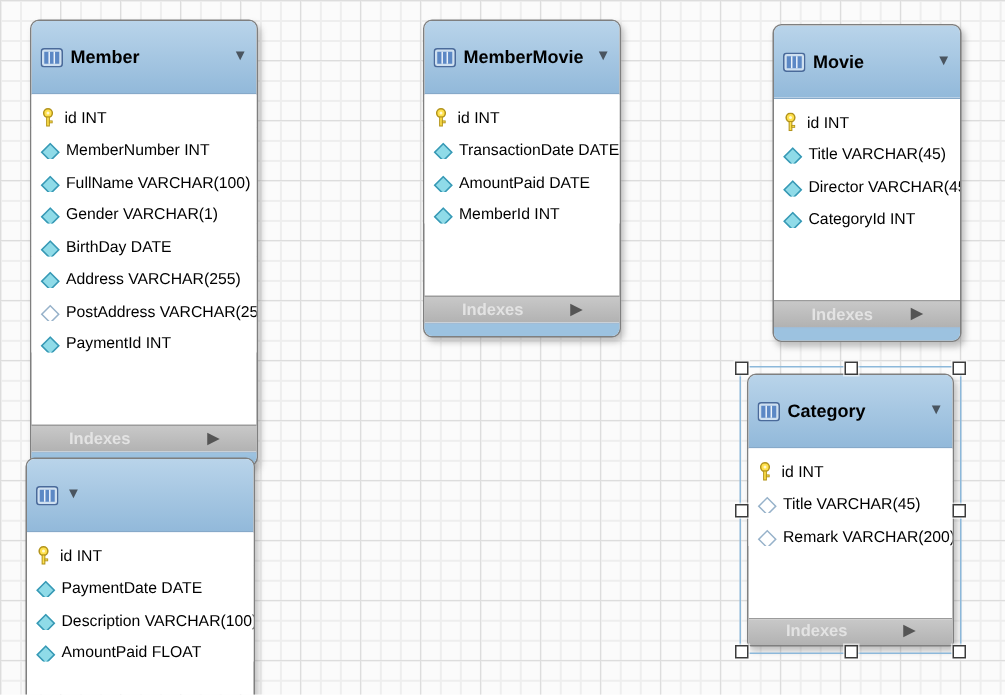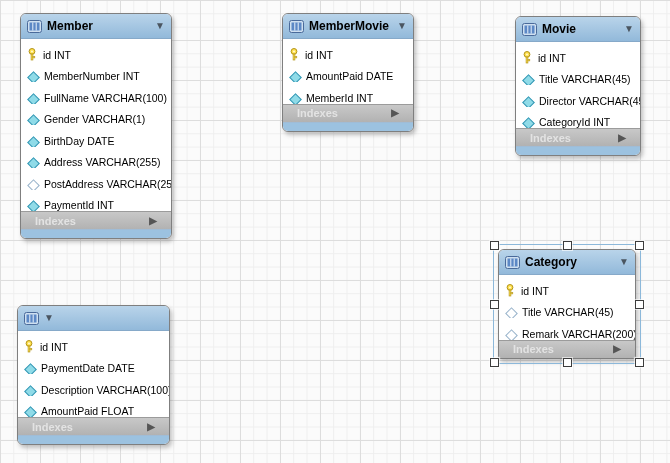--- a/index.html
+++ b/index.html
@@ -13,44 +13,44 @@
       linear-gradient(to bottom, #eeeeee 1px, transparent 1px);
     background-size: 40px 40px, 40px 40px, 13.333px 13.333px, 13.333px 13.333px;
     font-family:"Liberation Sans", sans-serif;
   }
   .table {
     position:absolute; background:#ffffff;
     border:1px solid #7f7f7f; border-radius:6px;
     box-shadow:2px 3px 4px rgba(80,80,80,0.35);
   }
   .t-header {
-    height:24px; display:flex; align-items:center; gap:5px; padding:0 6px;
+    height:24px; display:flex; align-items:center; gap:5px; padding:12px 6px;
     background:linear-gradient(#b9d4ea, #92b9da);
     border-bottom:1px solid #86a9c9;
     border-radius:5px 5px 0 0;
   }
   .t-title { flex:1; font-size:12px; font-weight:bold; color:#000; white-space:nowrap; overflow:hidden; }
   .t-collapse { font-size:10px; color:#4a5560; line-height:1; cursor:default; }
   .t-icon { display:flex; align-items:center; }
   .t-row {
     height:21.5px; display:flex; align-items:flex-end; padding:0 4px 0 6px;
     font-size:10.5px; color:#000; background:#fff; white-space:nowrap; overflow:hidden;
   }
   .pk-icon { display:flex; width:13px; margin-right:3px; flex:none; }
   .diamond {
     width:7px; height:7px; flex:none; margin:0 6px 0 2px;
     transform:rotate(45deg);
     background:#8fdbe8; border:1px solid #3898b4;
   }
   .diamond.outline { background:#ffffff; border:1px solid #97b2ca; }
   .t-footer {
-    height:17px; display:flex; align-items:center; padding:0 14px;
+    height:17px; display:flex; align-items:center; padding:0 25px;
     background:linear-gradient(#c8c8c8, #b2b2b2);
     border-top:1px solid #9b9b9b;
-    color:#e3e3e3; font-size:11px; font-weight:bold;
+    color:#e3e3e3; font-size:11px; font-weight:bold;margin-top:48px;
   }
   .t-footer .arrow { margin-left:auto; color:#555; font-size:10px; line-height:1; }
   .t-strip {
     height:8px; background:#9cc2e0; border-top:1px solid #a0bcd6;
     border-radius:0 0 5px 5px;
   }
   
   .t-member      { left:20px;  top:13px;  width:150px; }
   .t-membermovie { left:282px; top:13px;  width:130px; }
   .t-movie       { left:515px; top:16px;  width:124px; }
@@ -159,20 +159,24 @@
             <circle cx="5" cy="3.4" r="2.9" fill="#ffe14d" stroke="#b3941c"></circle>
             <circle cx="5" cy="3.4" r="1" fill="#fff9d6"></circle>
             <rect x="4.1" y="6" width="1.8" height="6" fill="#ffe14d" stroke="#b3941c" stroke-width="0.7"></rect>
             <rect x="5.9" y="8.6" width="1.9" height="1.3" fill="#ffe14d" stroke="#b3941c" stroke-width="0.6"></rect>
           </svg>
         </span>
       <span>id INT</span>
     </div>
     <div class="t-row">
         <span class="diamond"></span>
+        <span>TransactionDate DATE</span>
+      </div>
+    <div class="t-row">
+        <span class="diamond"></span>
         <span>AmountPaid DATE</span>
       </div>
     <div class="t-row">
         <span class="diamond"></span>
         <span>MemberId INT</span>
       </div>
     <div class="t-footer">
       <span>Indexes</span>
       <span class="arrow">▶</span>
     </div>

